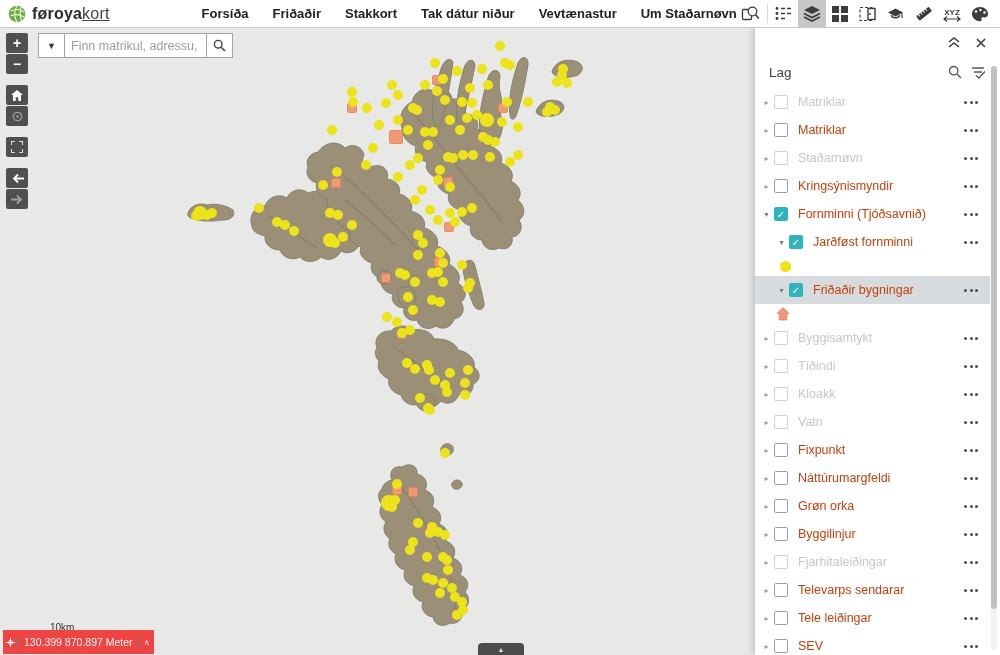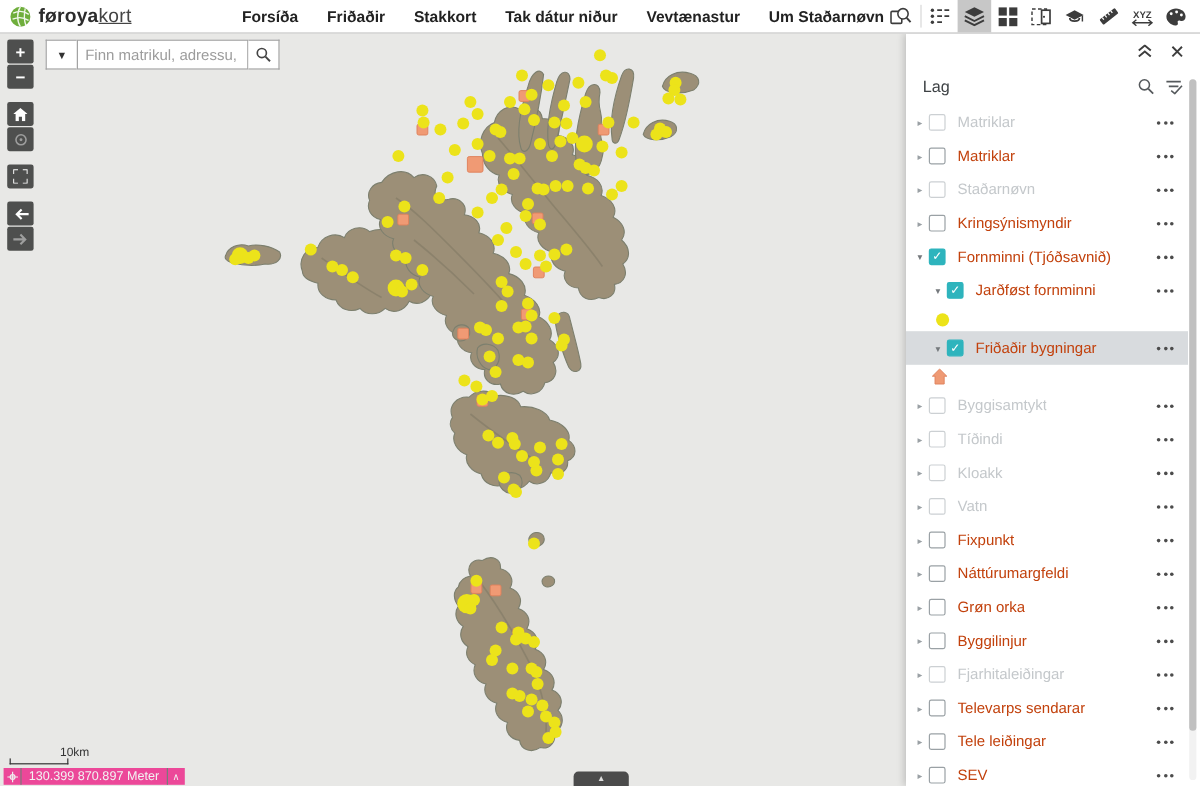--- a/index.html
+++ b/index.html
@@ -42,21 +42,21 @@
     display:flex; align-items:center; justify-content:center; font-size:14px; font-weight:700;
     cursor:pointer; margin-bottom:1px; }
   .ctl-btn svg { display:block; }
   .ctl-gap { height:10px; }
   .dim { opacity:.45; }
 
   
   .scale-label { position:absolute; left:50px; bottom:22px; font-size:10px; color:#333; z-index:15; }
   .scale-bar { position:absolute; left:8px; bottom:18px; width:49px; height:5px;
     border-left:1px solid #333; border-right:1px solid #333; border-bottom:1px solid #333; z-index:15; }
-  .coordbar { position:absolute; left:3px; bottom:1px; height:14px; background:#ec4899; color:#f2f2f2;
+  .coordbar { position:absolute; left:3px; bottom:1px; height:24px; background:#ef4444; color:#f2f2f2;
     display:flex; align-items:center; font-size:10.5px; z-index:15; }
   .coord-ico { width:15px; height:14px; display:flex; align-items:center; justify-content:center;
     border-right:1px solid #7a7a7a; }
   .coord-val { padding:0 6px; white-space:nowrap; }
   .coord-toggle { width:15px; height:14px; border-left:1px solid #7a7a7a; display:flex;
     align-items:center; justify-content:center; font-size:8px; cursor:pointer; }
   .pulltab { position:absolute; left:478px; bottom:0; width:46px; height:12px; background:#4b4b4b;
     border-radius:4px 4px 0 0; display:flex; align-items:center; justify-content:center;
     color:#ddd; font-size:7px; cursor:pointer; z-index:15; }
 

